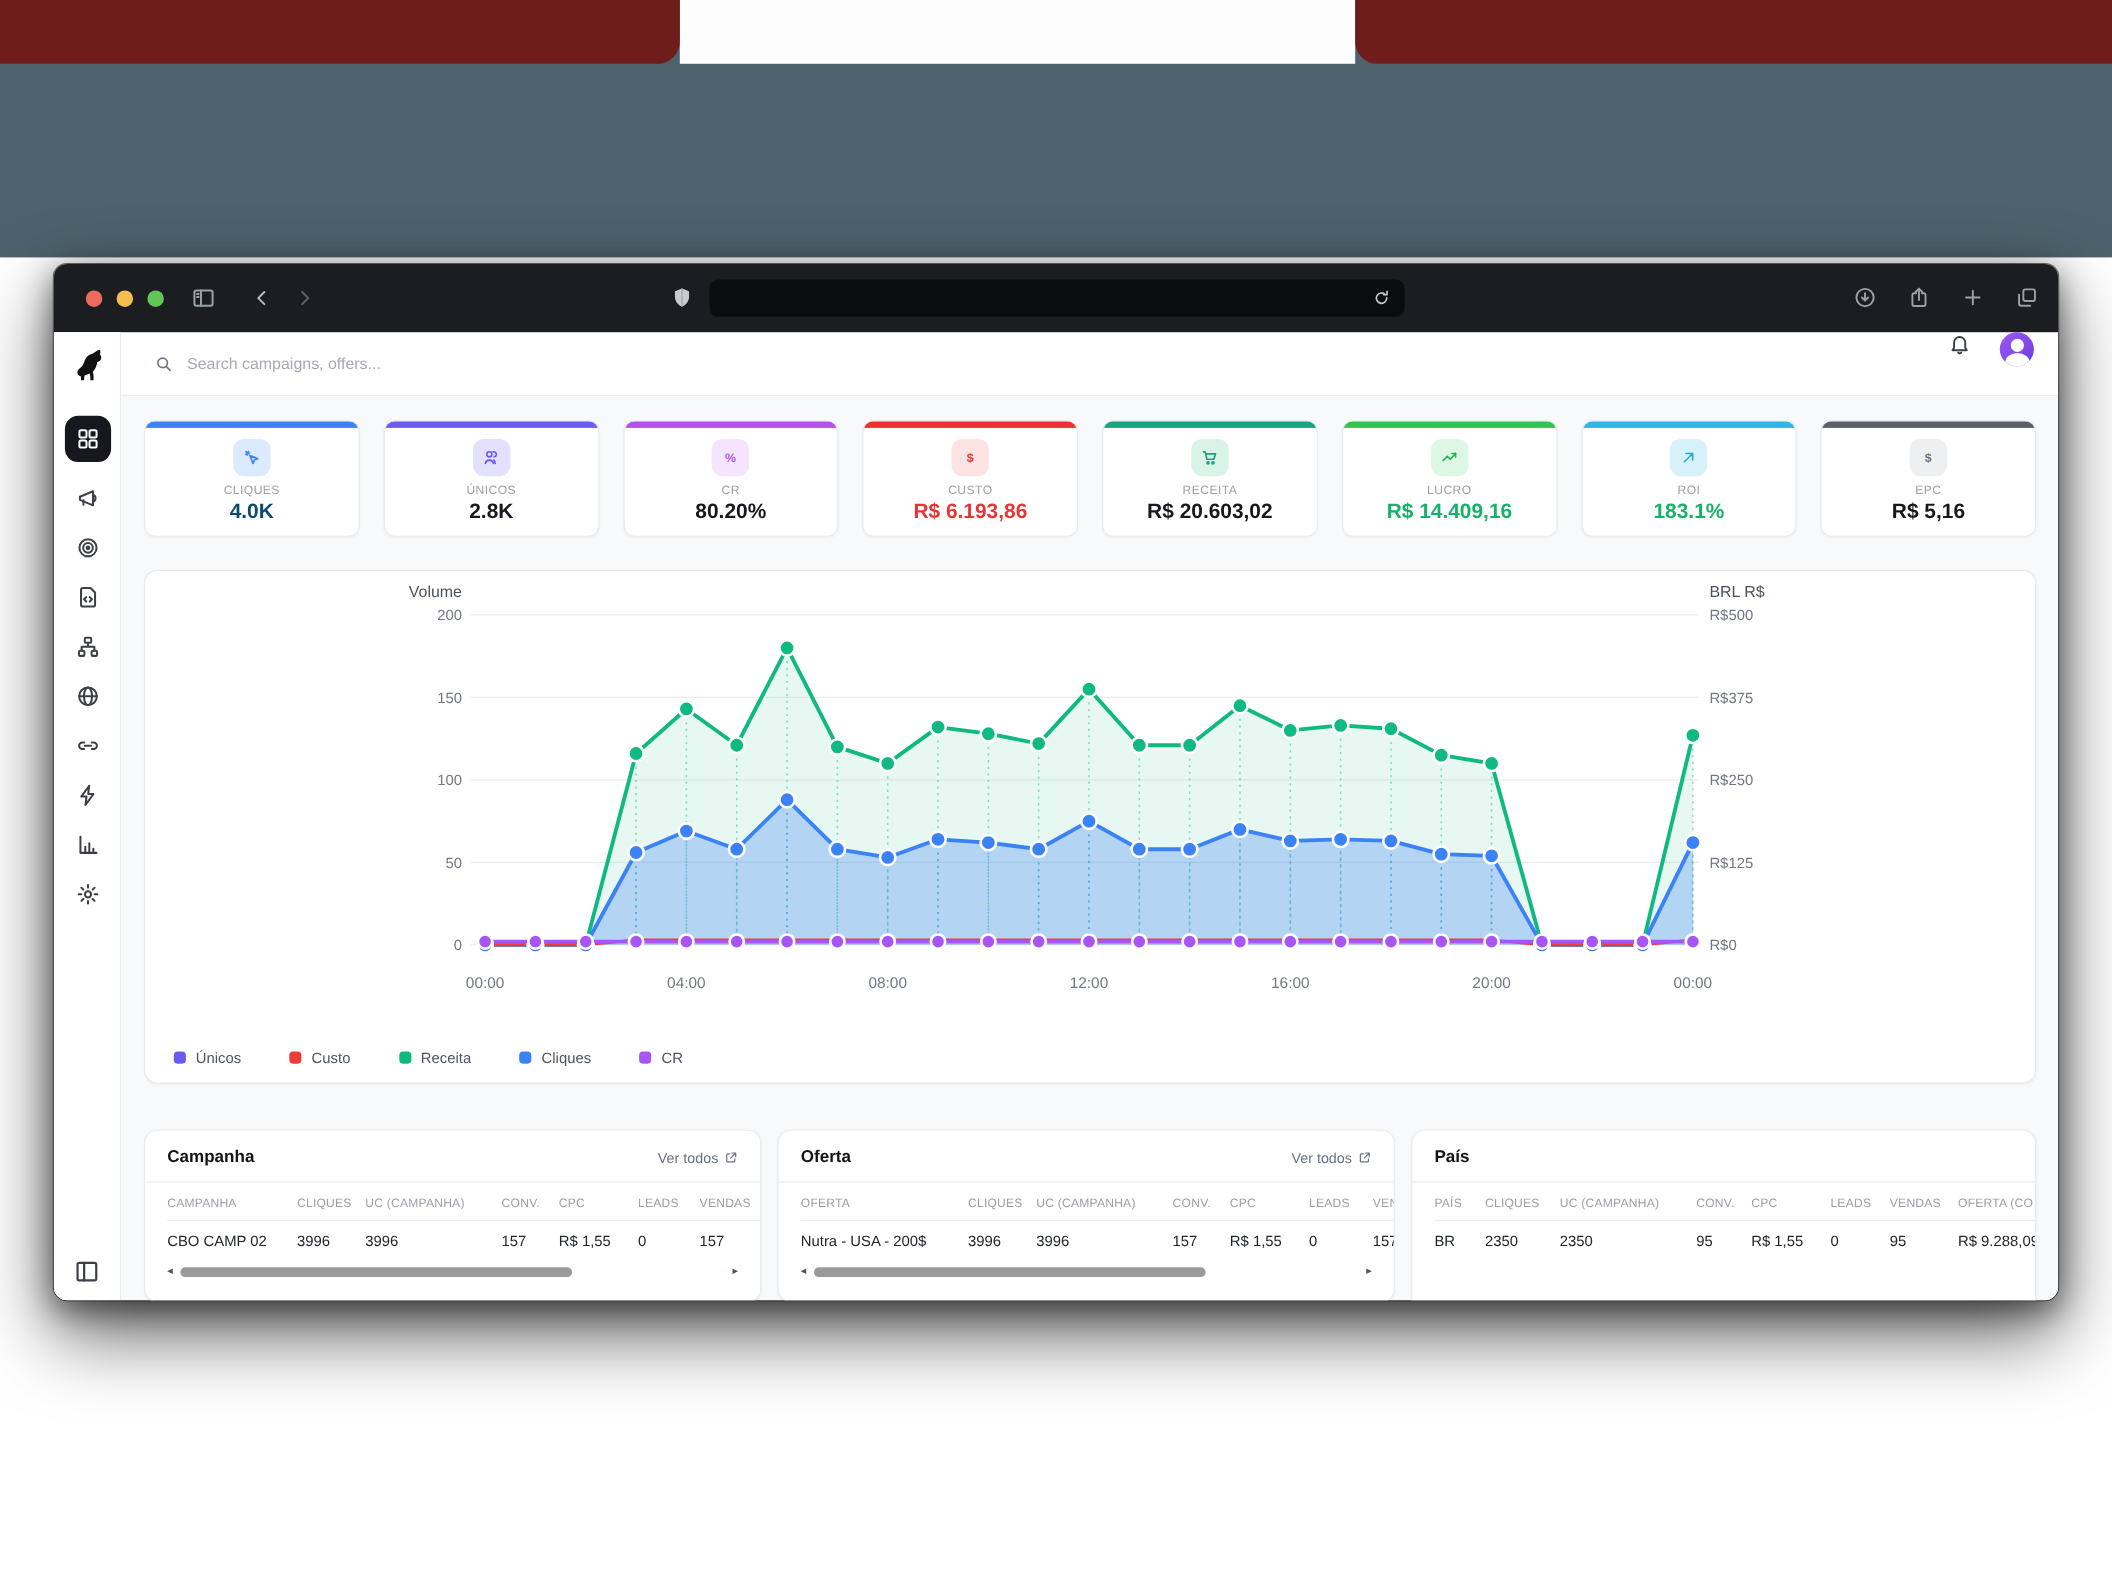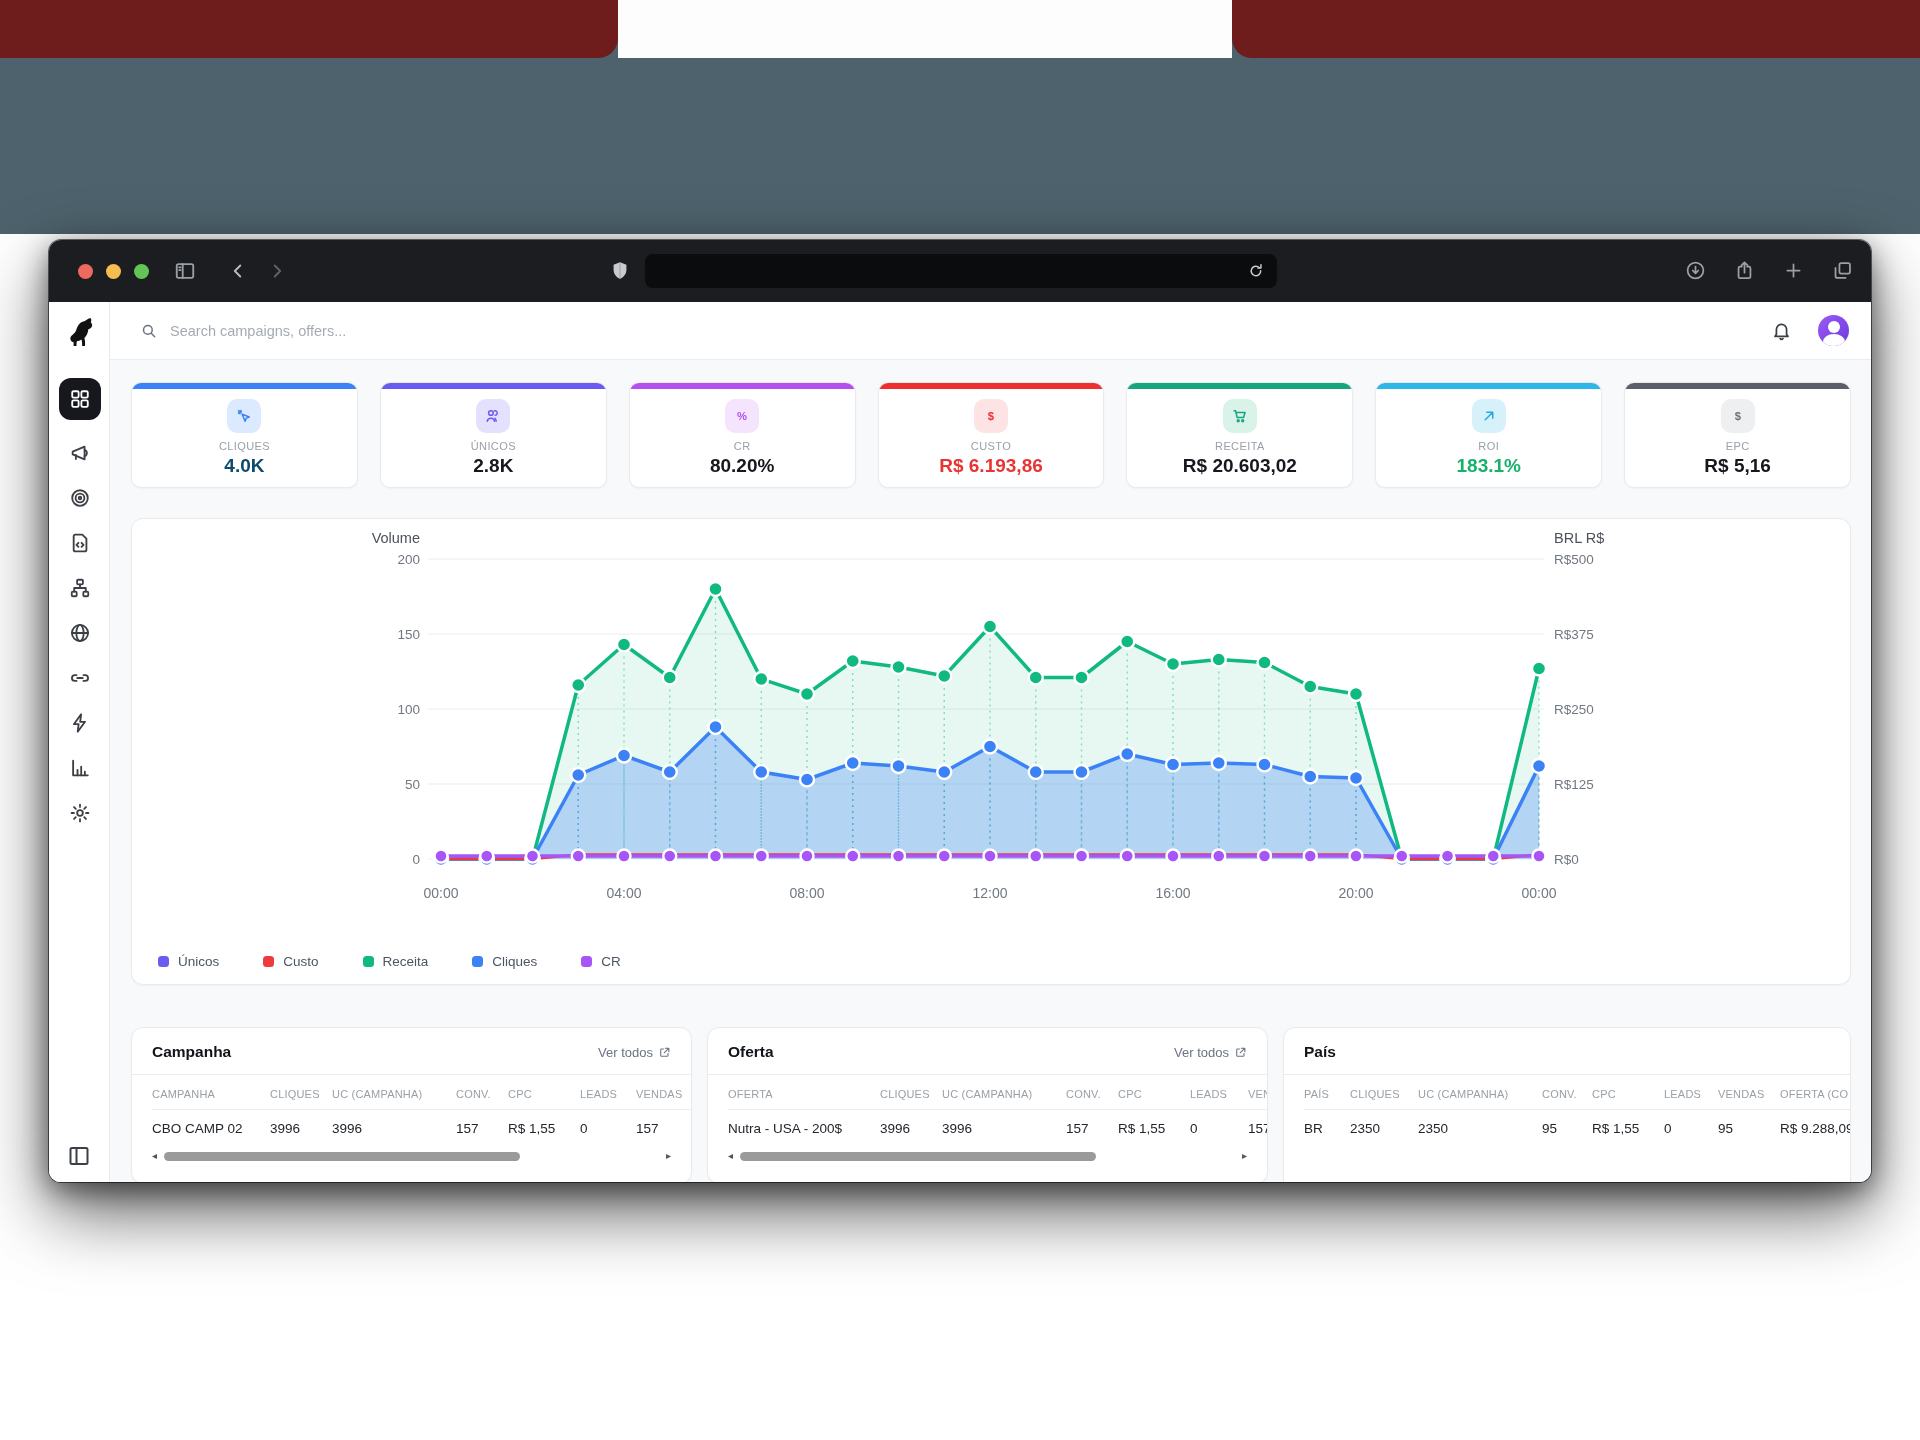--- a/index.html
+++ b/index.html
@@ -38,21 +38,21 @@
   .side-items { position:absolute; top:76px; left:0; width:61px; display:flex; flex-direction:column; align-items:center; gap:21px; }
   .side-item { width:42px; height:42px; display:flex; align-items:center; justify-content:center;
     border-radius:12px; color:#3c4046; cursor:pointer; }
   .side-item svg { width:22px; height:22px; }
   .side-item.active { background:#16181d; color:#fff; }
   .side-item:not(.active){ width:24px; height:24px; border-radius:6px; }
   .side-bottom { position:absolute; bottom:14px; left:18px; width:24px; height:24px; color:#3c4046; }
   .side-bottom svg{ width:100%; height:100%; }
 
   .main { flex:1; display:flex; flex-direction:column; min-width:0; }
-  .appbar { height:58px; background:#fff; border-bottom:1px solid #ececee; display:flex; align-items:center;
+  .appbar { height:58px; background:#fff; border-bottom:1px solid #ececee; display:flex; 
     padding:0 22px 0 30px; flex:0 0 58px; }
   .search-wrap { display:flex; align-items:center; gap:12px; flex:1; }
   .search-icon { width:18px; height:18px; color:#6b7280; }
   .search-icon svg{ width:100%; height:100%; }
   .search-input { border:none; outline:none; font-size:14.5px; color:#30343a; width:420px; background:transparent; }
   .search-input::placeholder { color:#a6abb3; }
   .bell { width:21px; height:21px; color:#3c4046; margin-right:26px; }
   .bell svg{ width:100%; height:100%; }
   .avatar { width:31px; height:31px; border-radius:50%; background:linear-gradient(135deg,#9b59f5,#6d3bdf); position:relative; overflow:hidden; }
   .avatar .head { position:absolute; left:9.5px; top:6px; width:12px; height:12px; border-radius:50%; background:#fff; }
@@ -300,20 +300,26 @@
                   <text x="12" y="17.5" font-size="15" font-weight="bold" text-anchor="middle" fill="currentColor" font-family="Liberation Sans,sans-serif">$</text>
                 </svg>
               </span><div class="kpi-label">CUSTO</div><div class="kpi-value" style="color: rgb(233, 52, 52);">R$ 6.193,86</div></div>
             <div class="kpi-card"><div class="accent" style="background: rgb(22, 165, 125);"></div><span class="chip" style="background: rgb(217, 243, 233); color: rgb(22, 165, 125);">
                 <svg viewBox="0 0 24 24" fill="none" stroke="currentColor" stroke-width="2" stroke-linecap="round" stroke-linejoin="round">
                   <path d="M4 5h2.1l2.1 9h8.5l2-6.6H7"></path>
                   <circle cx="9.6" cy="18.3" r="1.3"></circle>
                   <circle cx="15.6" cy="18.3" r="1.3"></circle>
                 </svg>
               </span><div class="kpi-label">RECEITA</div><div class="kpi-value" style="color: rgb(22, 24, 29);">R$ 20.603,02</div></div>
+            <div class="kpi-card"><div class="accent" style="background: rgb(48, 197, 82);"></div><span class="chip" style="background: rgb(220, 247, 227); color: rgb(34, 177, 76);">
+                <svg viewBox="0 0 24 24" fill="none" stroke="currentColor" stroke-width="2" stroke-linecap="round" stroke-linejoin="round">
+                  <path d="M4 15.5l5-5 3.5 3.5 6.5-7"></path>
+                  <path d="M14.8 7H19v4.2"></path>
+                </svg>
+              </span><div class="kpi-label">LUCRO</div><div class="kpi-value" style="color: rgb(23, 178, 106);">R$ 14.409,16</div></div>
             <div class="kpi-card"><div class="accent" style="background: rgb(46, 182, 233);"></div><span class="chip" style="background: rgb(215, 241, 251); color: rgb(42, 168, 220);">
                 <svg viewBox="0 0 24 24" fill="none" stroke="currentColor" stroke-width="2" stroke-linecap="round" stroke-linejoin="round">
                   <path d="M7 17L17 7M9 7h8v8"></path>
                 </svg>
               </span><div class="kpi-label">ROI</div><div class="kpi-value" style="color: rgb(23, 178, 106);">183.1%</div></div>
             <div class="kpi-card"><div class="accent" style="background: rgb(92, 95, 106);"></div><span class="chip" style="background: rgb(238, 239, 241); color: rgb(107, 114, 128);">
                 <svg viewBox="0 0 24 24">
                   <text x="12" y="17.5" font-size="15" font-weight="bold" text-anchor="middle" fill="currentColor" font-family="Liberation Sans,sans-serif">$</text>
                 </svg>
               </span><div class="kpi-label">EPC</div><div class="kpi-value" style="color: rgb(22, 24, 29);">R$ 5,16</div></div>

